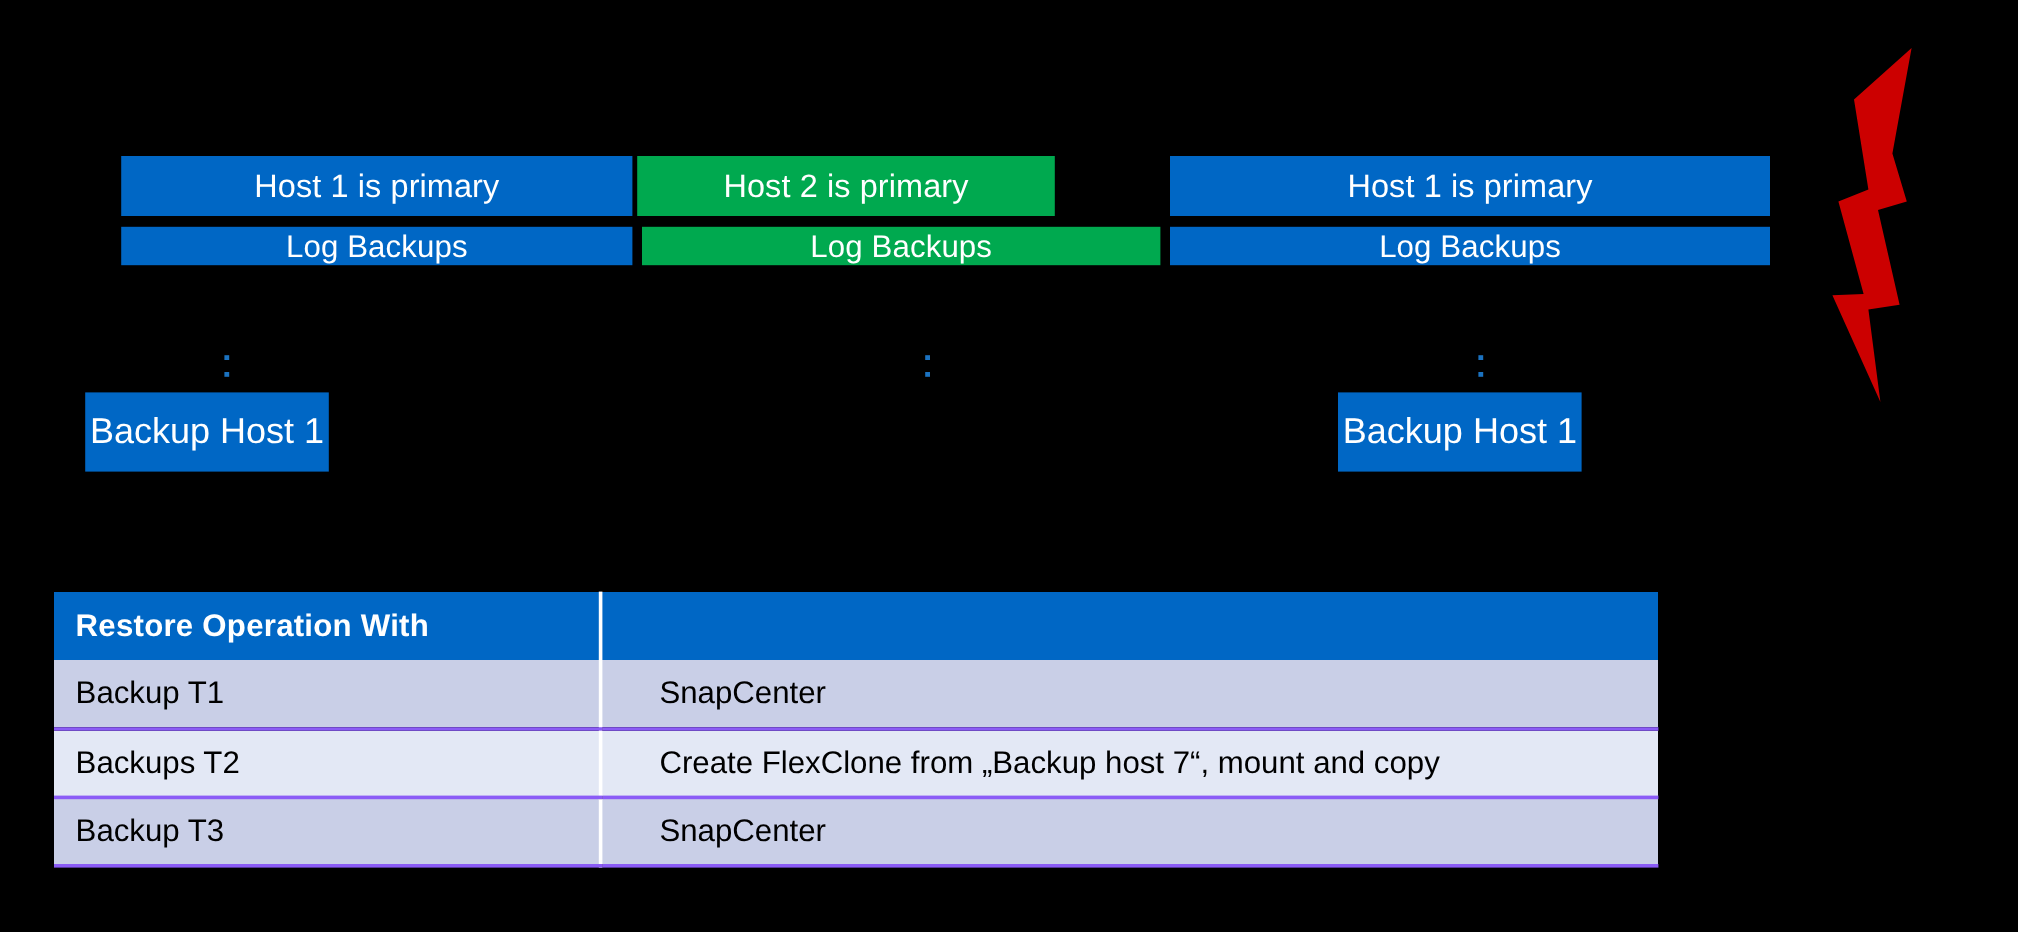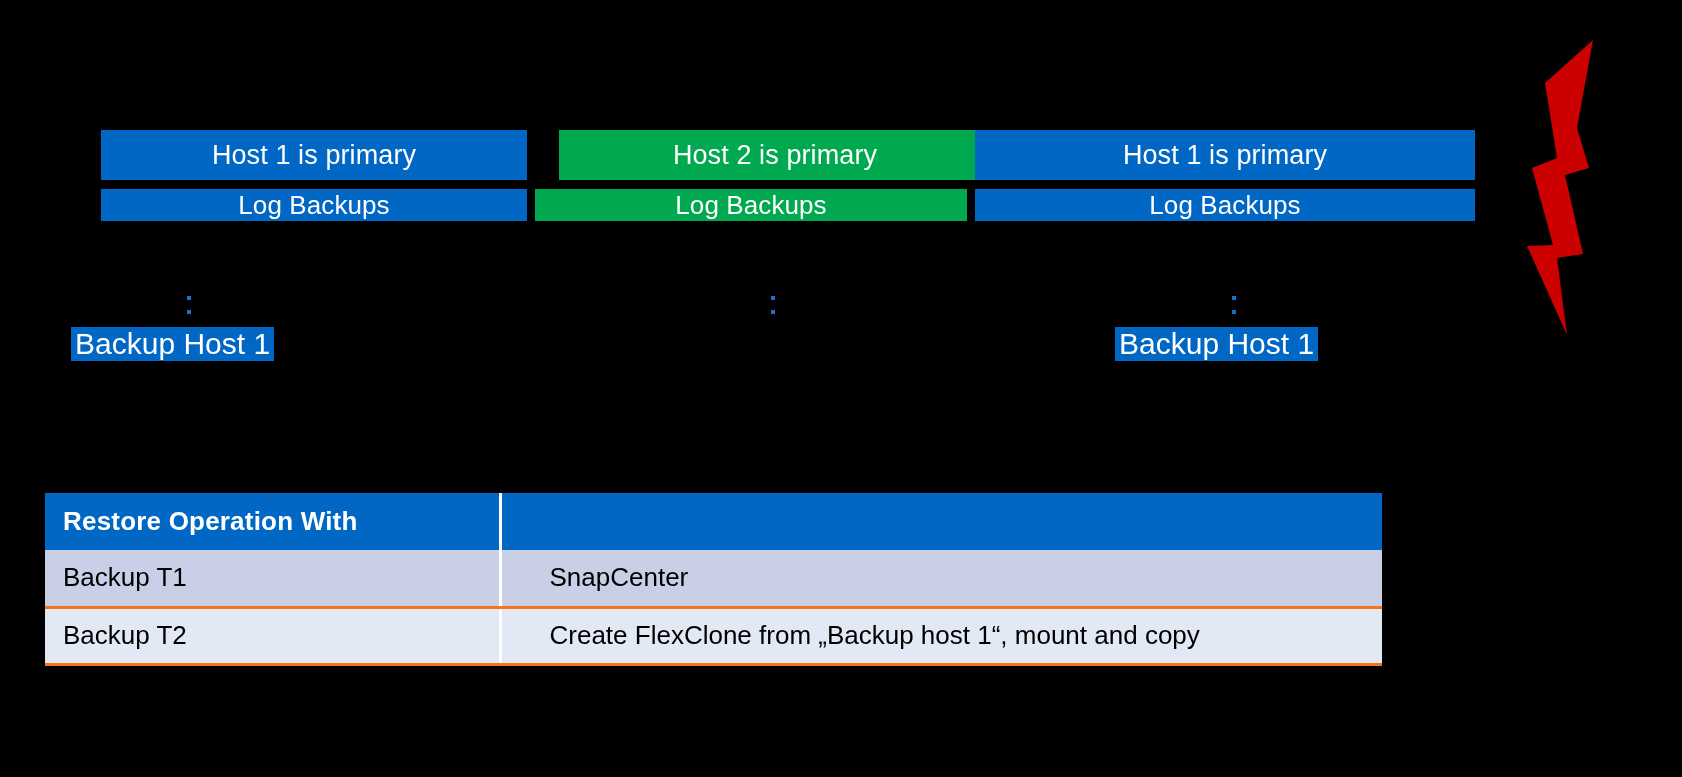--- a/index.html
+++ b/index.html
@@ -53,21 +53,21 @@
     margin-bottom: 10px;
   }
 
   
   .hostlabel {
     position: absolute;
     color: #ffffff;
     font-size: 30px;
     line-height: 34px;
     white-space: nowrap;
-    padding: 0 4px;
+    padding: 16px 4px;
     box-sizing: border-box;
   }
 
   
   .bolt {
     position: absolute;
     left: 1480px;
     top: 40px;
     width: 110px;
     height: 295px;
@@ -99,36 +99,36 @@
   }
   .restore-table th {
     background: #0067C5;
     color: #ffffff;
     font-weight: bold;
     letter-spacing: 0.2px;
   }
   .restore-table td {
     color: #000000;
     font-weight: 400;
-    border-bottom: 3px solid #f97316;
+    border-bottom: 3px solid #8b5cf6;
   }
   .restore-table tr.odd  td { background: #C9CFE7; }
   .restore-table tr.even td { background: #E3E8F5; }
   .restore-table th:last-child,
   .restore-table td:last-child { border-right: none; padding-left: 48px; }
 </style>
 </head>
 <body>
 
 <div class="timeline">
 
   <div class="seg primary" style="left:66px; top:130px; width:426px; background:#0067C5;">
     <span>Host 1 is primary</span>
   </div>
-  <div class="seg primary" style="left:524px; top:130px; width:432px; background:#00A94F;">
+  <div class="seg primary" style="left:496px; top:130px; width:348px; background:#00A94F;">
     <span>Host 2 is primary</span>
   </div>
   <div class="seg primary" style="left:940px; top:130px; width:500px; background:#0067C5;">
     <span>Host 1 is primary</span>
   </div>
 
   <div class="seg logs" style="left:66px; top:189px; width:426px; background:#0067C5;">
     <span>Log Backups</span>
   </div>
   <div class="seg logs" style="left:500px; top:189px; width:432px; background:#00A94F;">
@@ -175,17 +175,21 @@
       <th>Restore Operation With</th>
       <th></th>
     </tr>
   </thead>
   <tbody>
     <tr class="odd">
       <td>Backup T1</td>
       <td>SnapCenter</td>
     </tr>
     <tr class="even">
-      <td>Backup T2</td>
-      <td>Create FlexClone from „Backup host 1“, mount and copy</td>
+      <td>Backups T2</td>
+      <td>Create FlexClone from „Backup host 7“, mount and copy</td>
+    </tr>
+    <tr class="odd">
+      <td>Backup T3</td>
+      <td>SnapCenter</td>
     </tr>
   </tbody>
 </table>
 
 </body></html>

